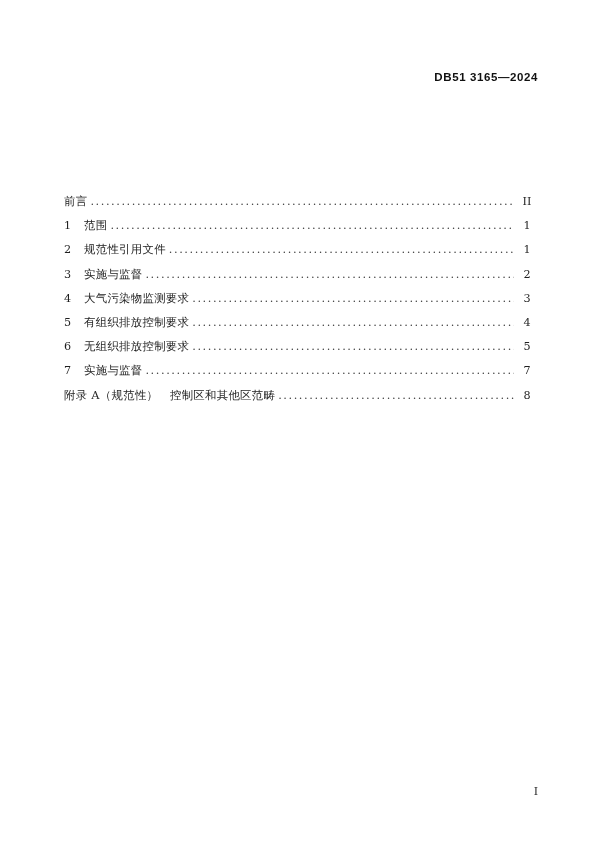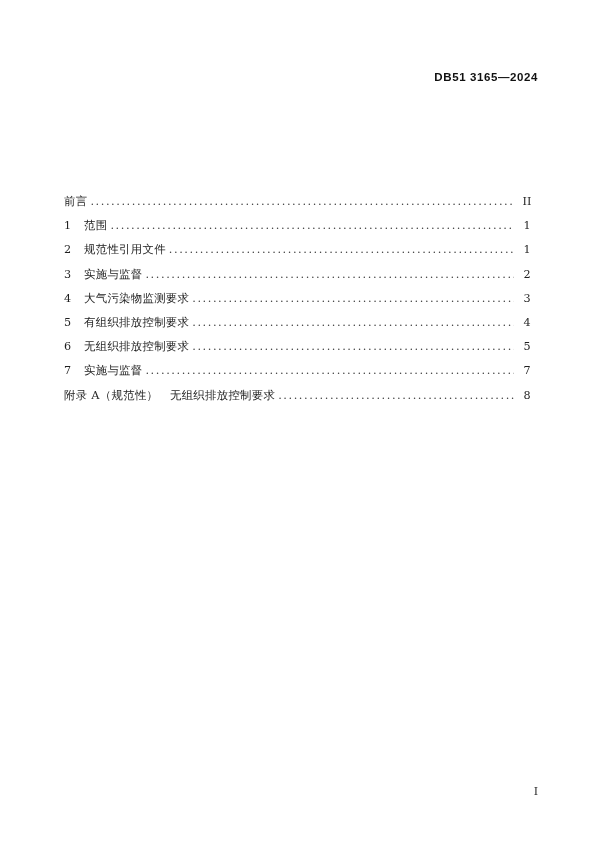--- a/index.html
+++ b/index.html
@@ -179,21 +179,21 @@
         <span class="toc-page">5</span>
       </div>
       <div class="toc-row">
         <span class="toc-num">7</span>
         <span class="toc-label">实施与监督</span>
         <span class="toc-leader"></span>
         <span class="toc-page">7</span>
       </div>
       <div class="toc-row noindent">
         <span class="toc-num"></span>
-        <span class="toc-label">附录 A（规范性）　无组织排放控制要求</span>
+        <span class="toc-label">附录 A（规范性）　控制区和其他区范畴</span>
         <span class="toc-leader"></span>
         <span class="toc-page">8</span>
       </div>
     </div>
 
   <div class="doc-footer">I</div>
 
 </div>
 
 </body></html>

